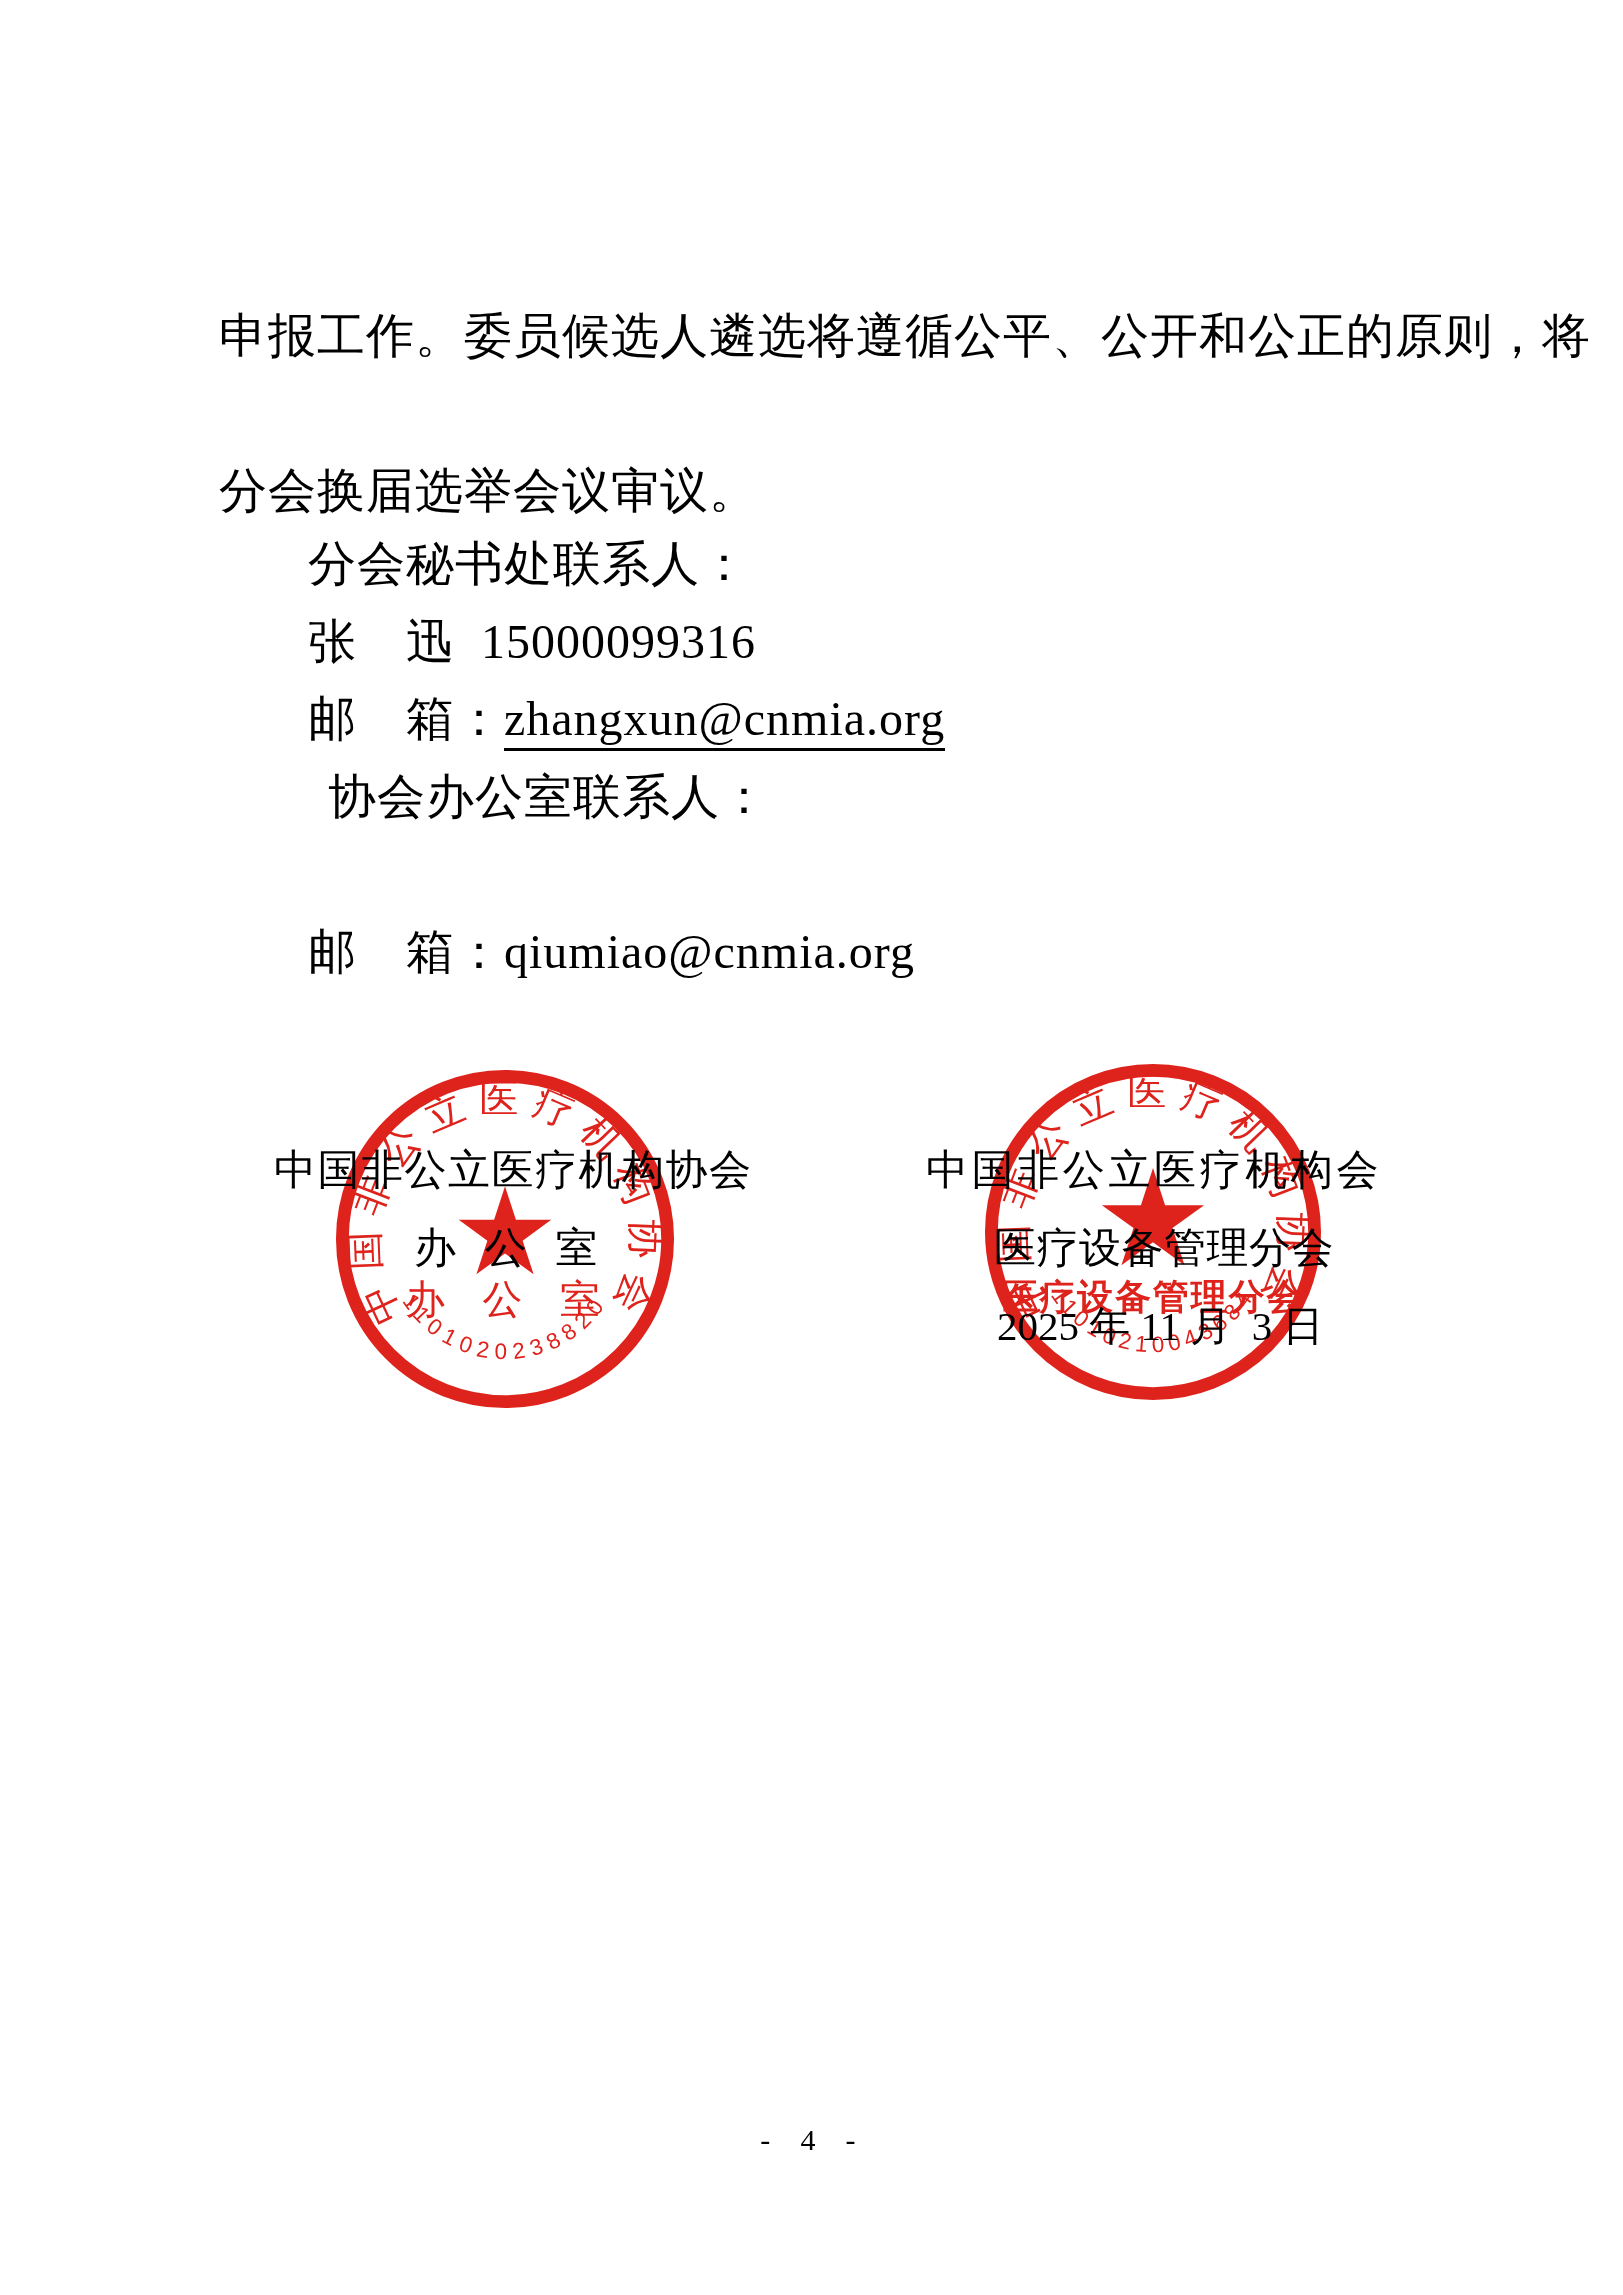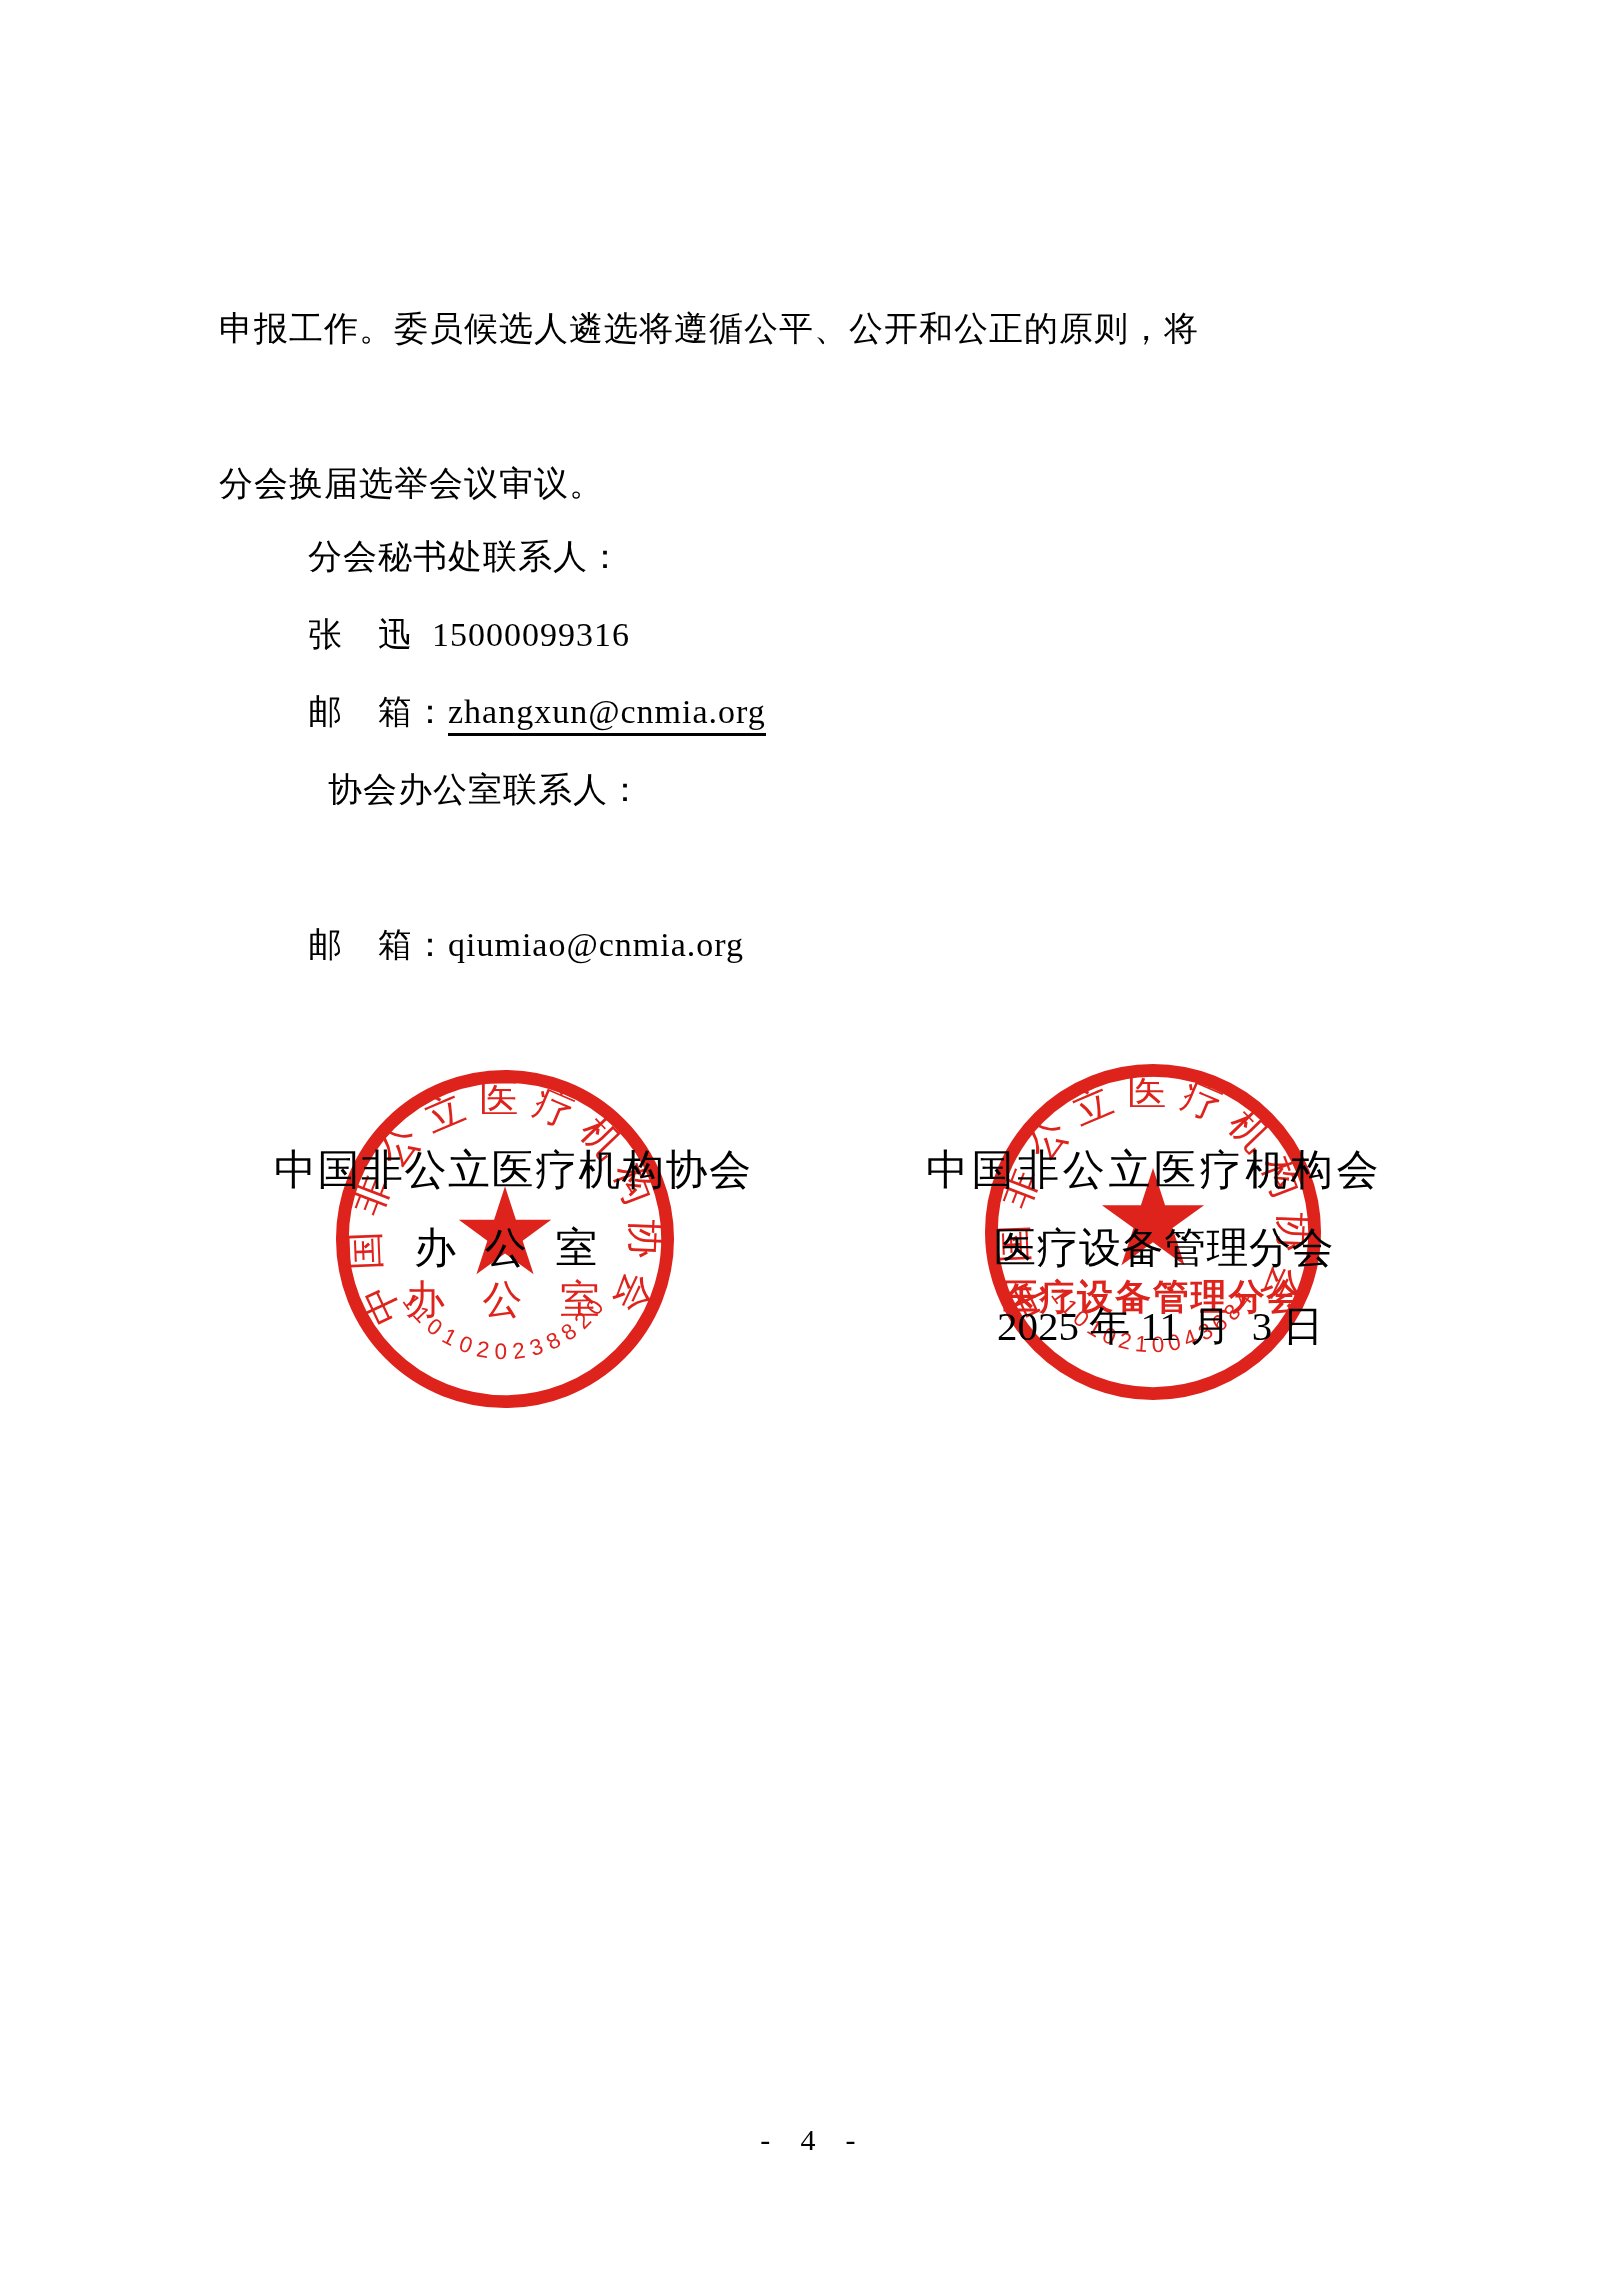--- a/index.html
+++ b/index.html
@@ -9,21 +9,21 @@
     height: 2295px;
     background: #ffffff;
     overflow: hidden;
     font-family: "Liberation Serif", "DejaVu Serif", serif;
     color: #000000;
   }
   .tline {
     position: absolute;
     white-space: pre;
     line-height: 1.05;
-    font-size: 34px;
+    font-size: 48px;
     letter-spacing: 1px;
     color: #000000;
   }
   .para { left: 219px; }
   .indent { left: 308px; }
   .u {
     border-bottom: 3.6px solid #000;
     padding-bottom: 3.1px;
     margin-top: 24px;
   }

